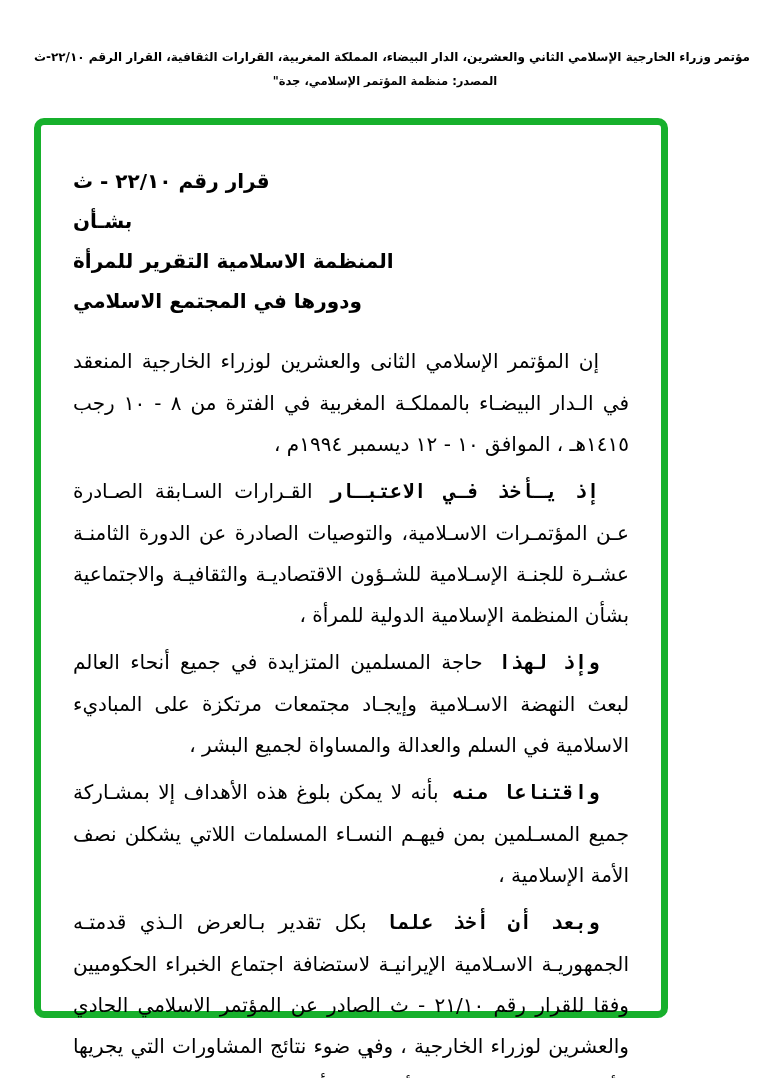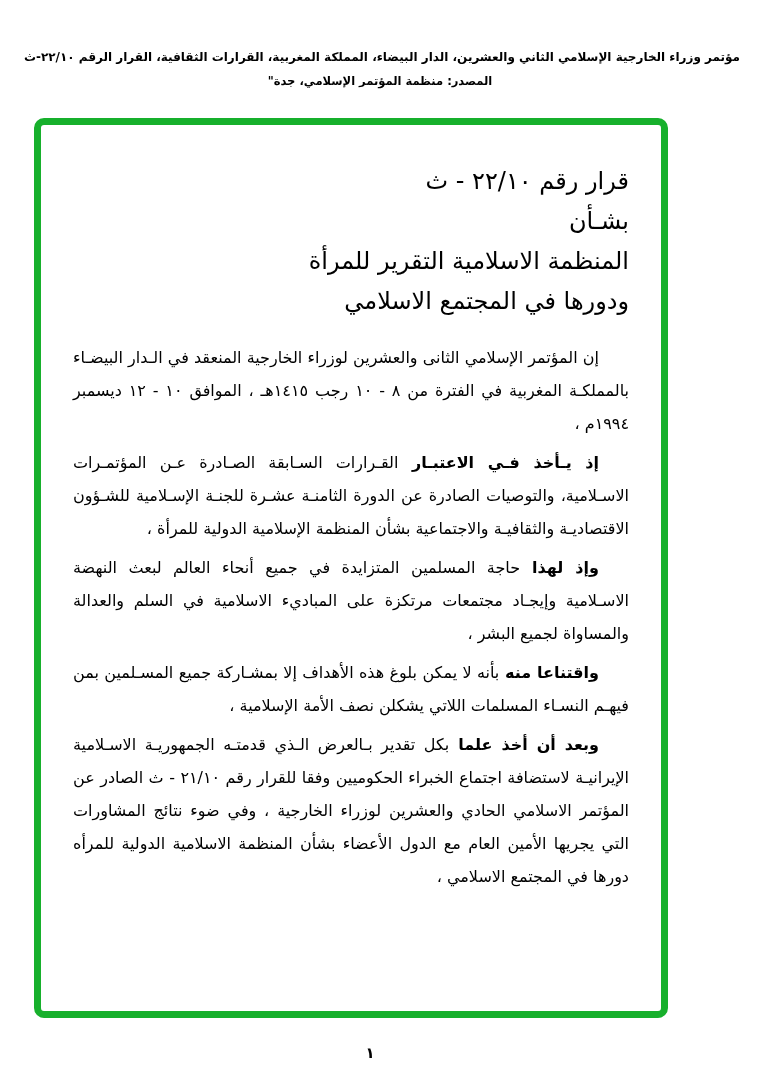--- a/index.html
+++ b/index.html
@@ -13,21 +13,21 @@
   }
   .page {
     position: relative;
     width: 758px; height: 1078px;
     background: #ffffff;
     overflow: hidden;
   }
   
   .hdr {
     position: absolute;
-    top: 48px; left: 20px; right: 18px;
+    top: 48px; left: 20px; right: 8px;
     direction: rtl;
   }
   .hdr-line1 {
     font-size: 12px;
     font-weight: bold;
     text-align: right;
     line-height: 1.55;
     letter-spacing: 0;
   }
   .hdr-line2 {
@@ -41,36 +41,36 @@
     position: absolute;
     left: 34px; top: 118px;
     width: 634px; height: 900px;
     border: 7px solid var(--green);
     border-radius: 10px;
     padding: 30px 32px 0 32px;
     direction: rtl;
     background: #ffffff;
   }
   .title-block {
-    text-align: right;
-    font-weight: normal;
-    font-size: 24px;
+    text-align: left;
+    font-weight: bold;
+    font-size: 20px;
     line-height: 40px;
     margin: 6px 0 20px 0;
   }
   .title-line { white-space: nowrap; }
   .doc-body p {
     margin: 0 0 6px 0;
-    font-size: 16px;
-    line-height: 33px;
+    font-size: 20px;
+    line-height: 41px;
     text-align: justify;
     text-indent: 30px;
   }
   .doc-body p.no-lead { }
-  .lead { font-weight: bold; }
+  .lead { font-weight: bold; font-family: Liberation Mono, monospace; }
   
   .pagenum {
     position: absolute;
     left: 0; right: 18px; bottom: 16px;
     text-align: center;
     font-size: 15px;
     font-weight: bold;
   }
 </style>
 </head>

